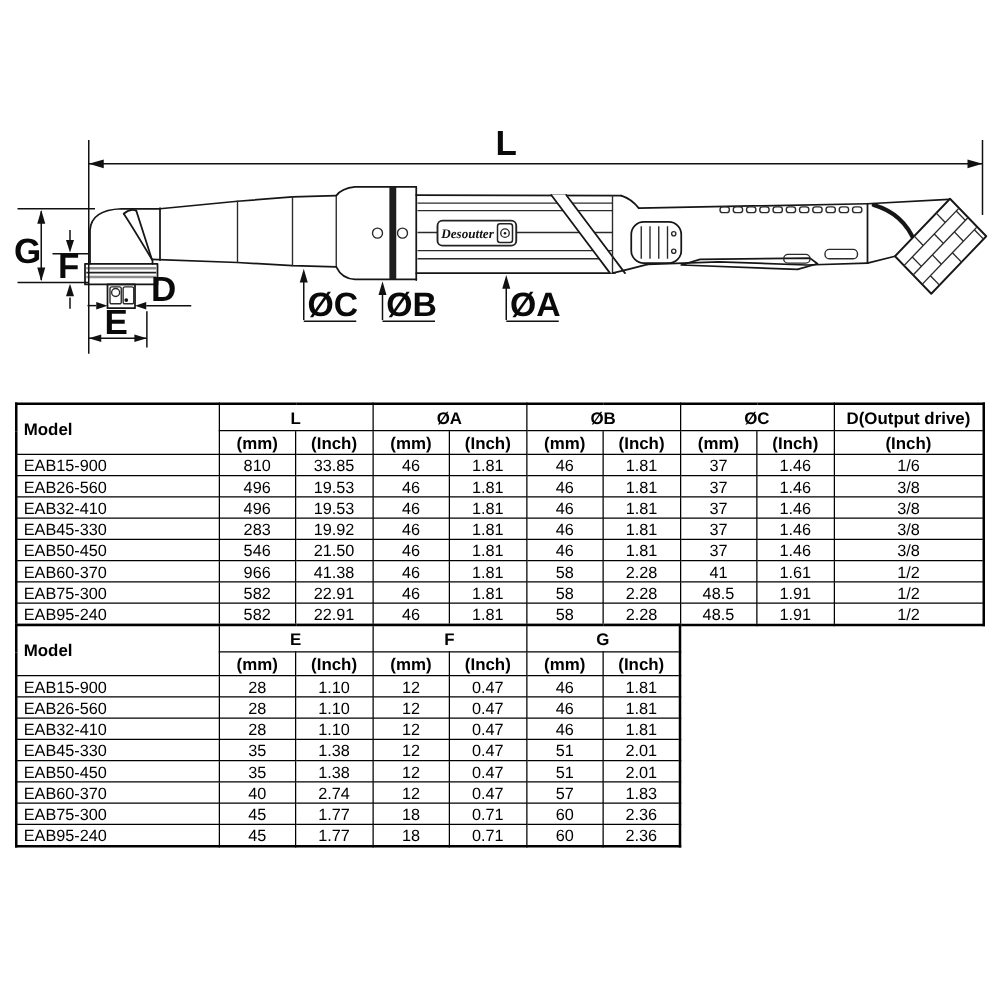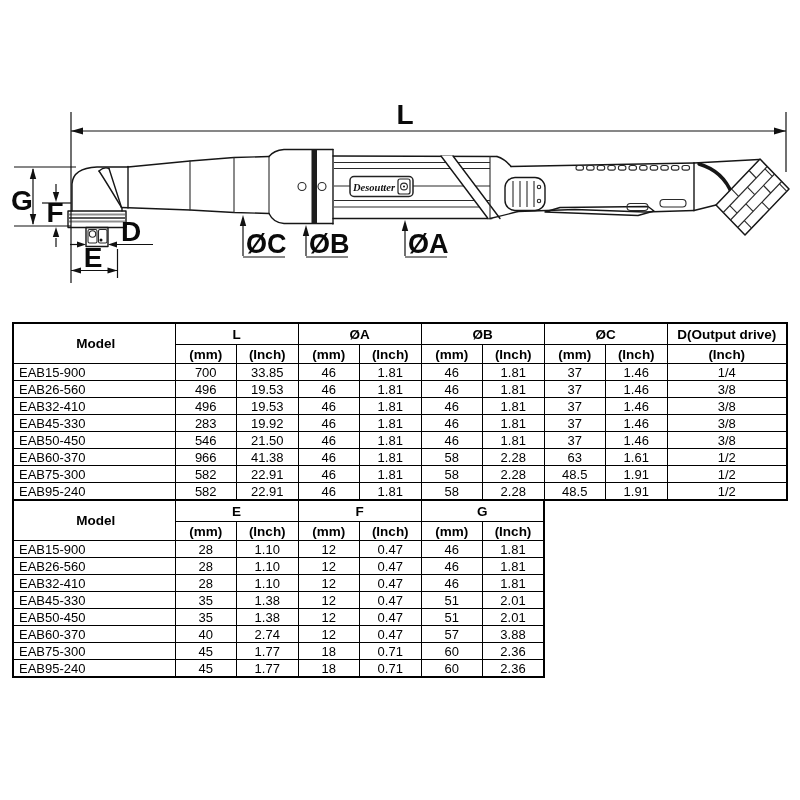--- a/index.html
+++ b/index.html
@@ -8,21 +8,21 @@
   .diagram{position:absolute;top:0;left:0;}
   .tables{position:absolute;top:322px;left:12px;}
   table{border-collapse:collapse;table-layout:fixed;background:#fff;}
   #spec-table-2{margin-top:-2px;}
   th,td{border:1.5px solid #000;padding:0 2px;text-align:center;vertical-align:middle;
         font-size:13px;line-height:15px;height:16px;overflow:hidden;white-space:nowrap;}
   table{border:2px solid #000;}
   thead th{font-weight:bold;font-size:13.5px;}
   thead tr.grp th{height:20px;}
   thead tr.sub th{height:18px;}
-  th.model-h{text-align:center;padding-left:5px;}
+  th.model-h{text-align:left;padding-left:5px;}
   td.model-cell{text-align:left;padding-left:5px;margin-left:44px;}
   
   .ln{stroke:#161616;stroke-width:1.4;fill:none;stroke-linejoin:round;stroke-linecap:round;}
   .thin{stroke:#2a2a2a;stroke-width:1.1;fill:none;}
   .gray{stroke:#8f8f8f;stroke-width:2;fill:none;}
   .dim{stroke:#111;stroke-width:1.2;fill:none;}
   .arr{fill:#111;stroke:none;}
   .dlabel{font-family:"Liberation Sans",sans-serif;font-weight:bold;font-size:28px;fill:#0a0a0a;}
   .plabel{font-family:"Liberation Sans",sans-serif;font-weight:bold;font-size:27px;fill:#0a0a0a;}
   .badgetxt{font-family:"Liberation Serif",serif;font-style:italic;font-weight:bold;font-size:10.5px;fill:#111;}
@@ -259,29 +259,29 @@
           <th>(mm)</th>
           <th>(Inch)</th>
           <th>(mm)</th>
           <th>(Inch)</th>
           <th>(Inch)</th>
         </tr>
       </thead>
       <tbody>
           <tr>
             <td class="model-cell">EAB15-900</td>
-            <td>700</td>
+            <td>810</td>
             <td>33.85</td>
             <td>46</td>
             <td>1.81</td>
             <td>46</td>
             <td>1.81</td>
             <td>37</td>
             <td>1.46</td>
-            <td>1/4</td>
+            <td>1/6</td>
           </tr>
           <tr>
             <td class="model-cell">EAB26-560</td>
             <td>496</td>
             <td>19.53</td>
             <td>46</td>
             <td>1.81</td>
             <td>46</td>
             <td>1.81</td>
             <td>37</td>
@@ -325,21 +325,21 @@
             <td>3/8</td>
           </tr>
           <tr>
             <td class="model-cell">EAB60-370</td>
             <td>966</td>
             <td>41.38</td>
             <td>46</td>
             <td>1.81</td>
             <td>58</td>
             <td>2.28</td>
-            <td>63</td>
+            <td>41</td>
             <td>1.61</td>
             <td>1/2</td>
           </tr>
           <tr>
             <td class="model-cell">EAB75-300</td>
             <td>582</td>
             <td>22.91</td>
             <td>46</td>
             <td>1.81</td>
             <td>58</td>
@@ -435,21 +435,21 @@
             <td>51</td>
             <td>2.01</td>
           </tr>
           <tr>
             <td class="model-cell">EAB60-370</td>
             <td>40</td>
             <td>2.74</td>
             <td>12</td>
             <td>0.47</td>
             <td>57</td>
-            <td>3.88</td>
+            <td>1.83</td>
           </tr>
           <tr>
             <td class="model-cell">EAB75-300</td>
             <td>45</td>
             <td>1.77</td>
             <td>18</td>
             <td>0.71</td>
             <td>60</td>
             <td>2.36</td>
           </tr>

